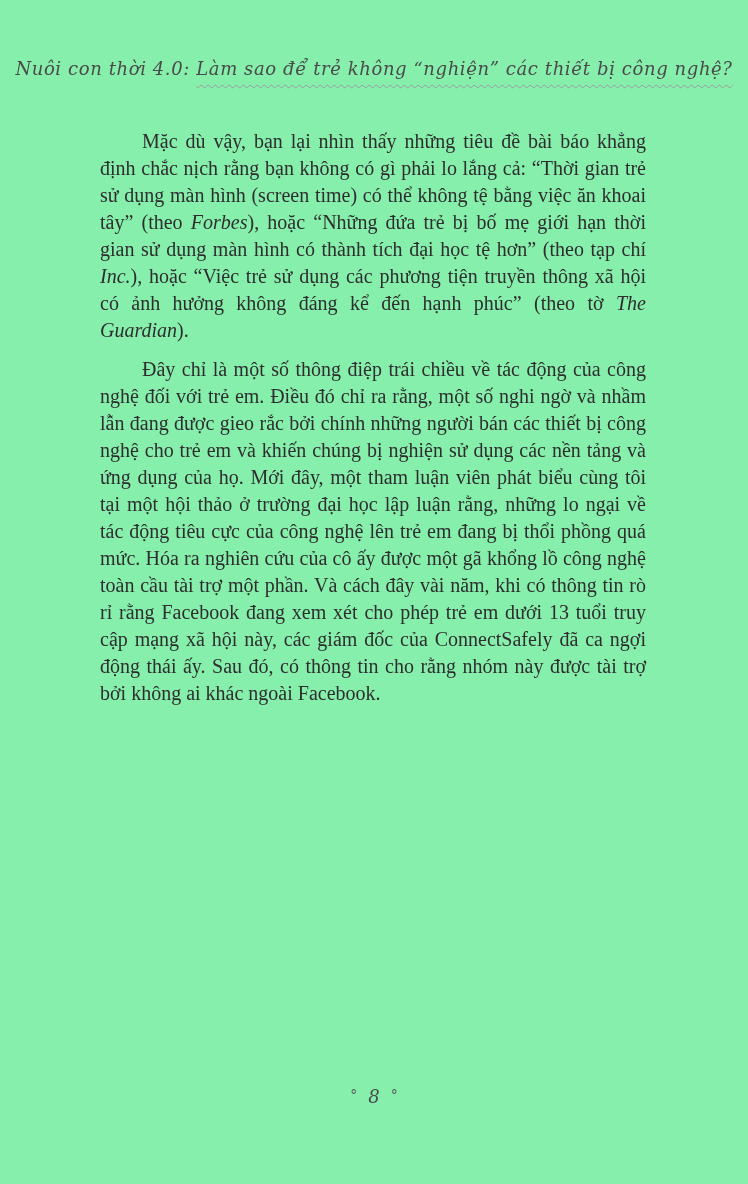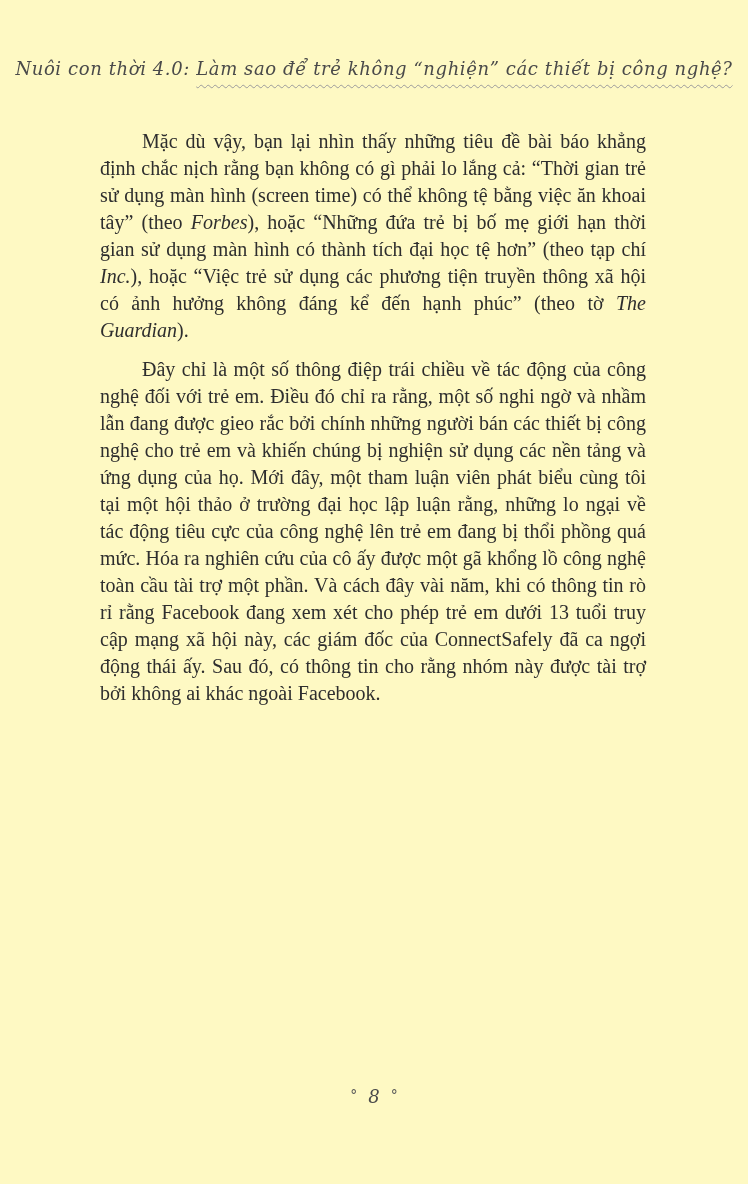--- a/index.html
+++ b/index.html
@@ -10,21 +10,21 @@
   body {
     width: 748px;
     height: 1184px;
     background: #ffffff;
     font-family: "Liberation Serif", serif;
   }
   .page {
     position: relative;
     width: 748px;
     height: 1184px;
-    background: #fef9c3;
+    background: #86efac;
     overflow: hidden;
   }
   
   .running-header {
     position: absolute;
     top: 58px;
     left: 0;
     width: 100%;
     text-align: center;
     font-family: "DejaVu Serif", serif;

